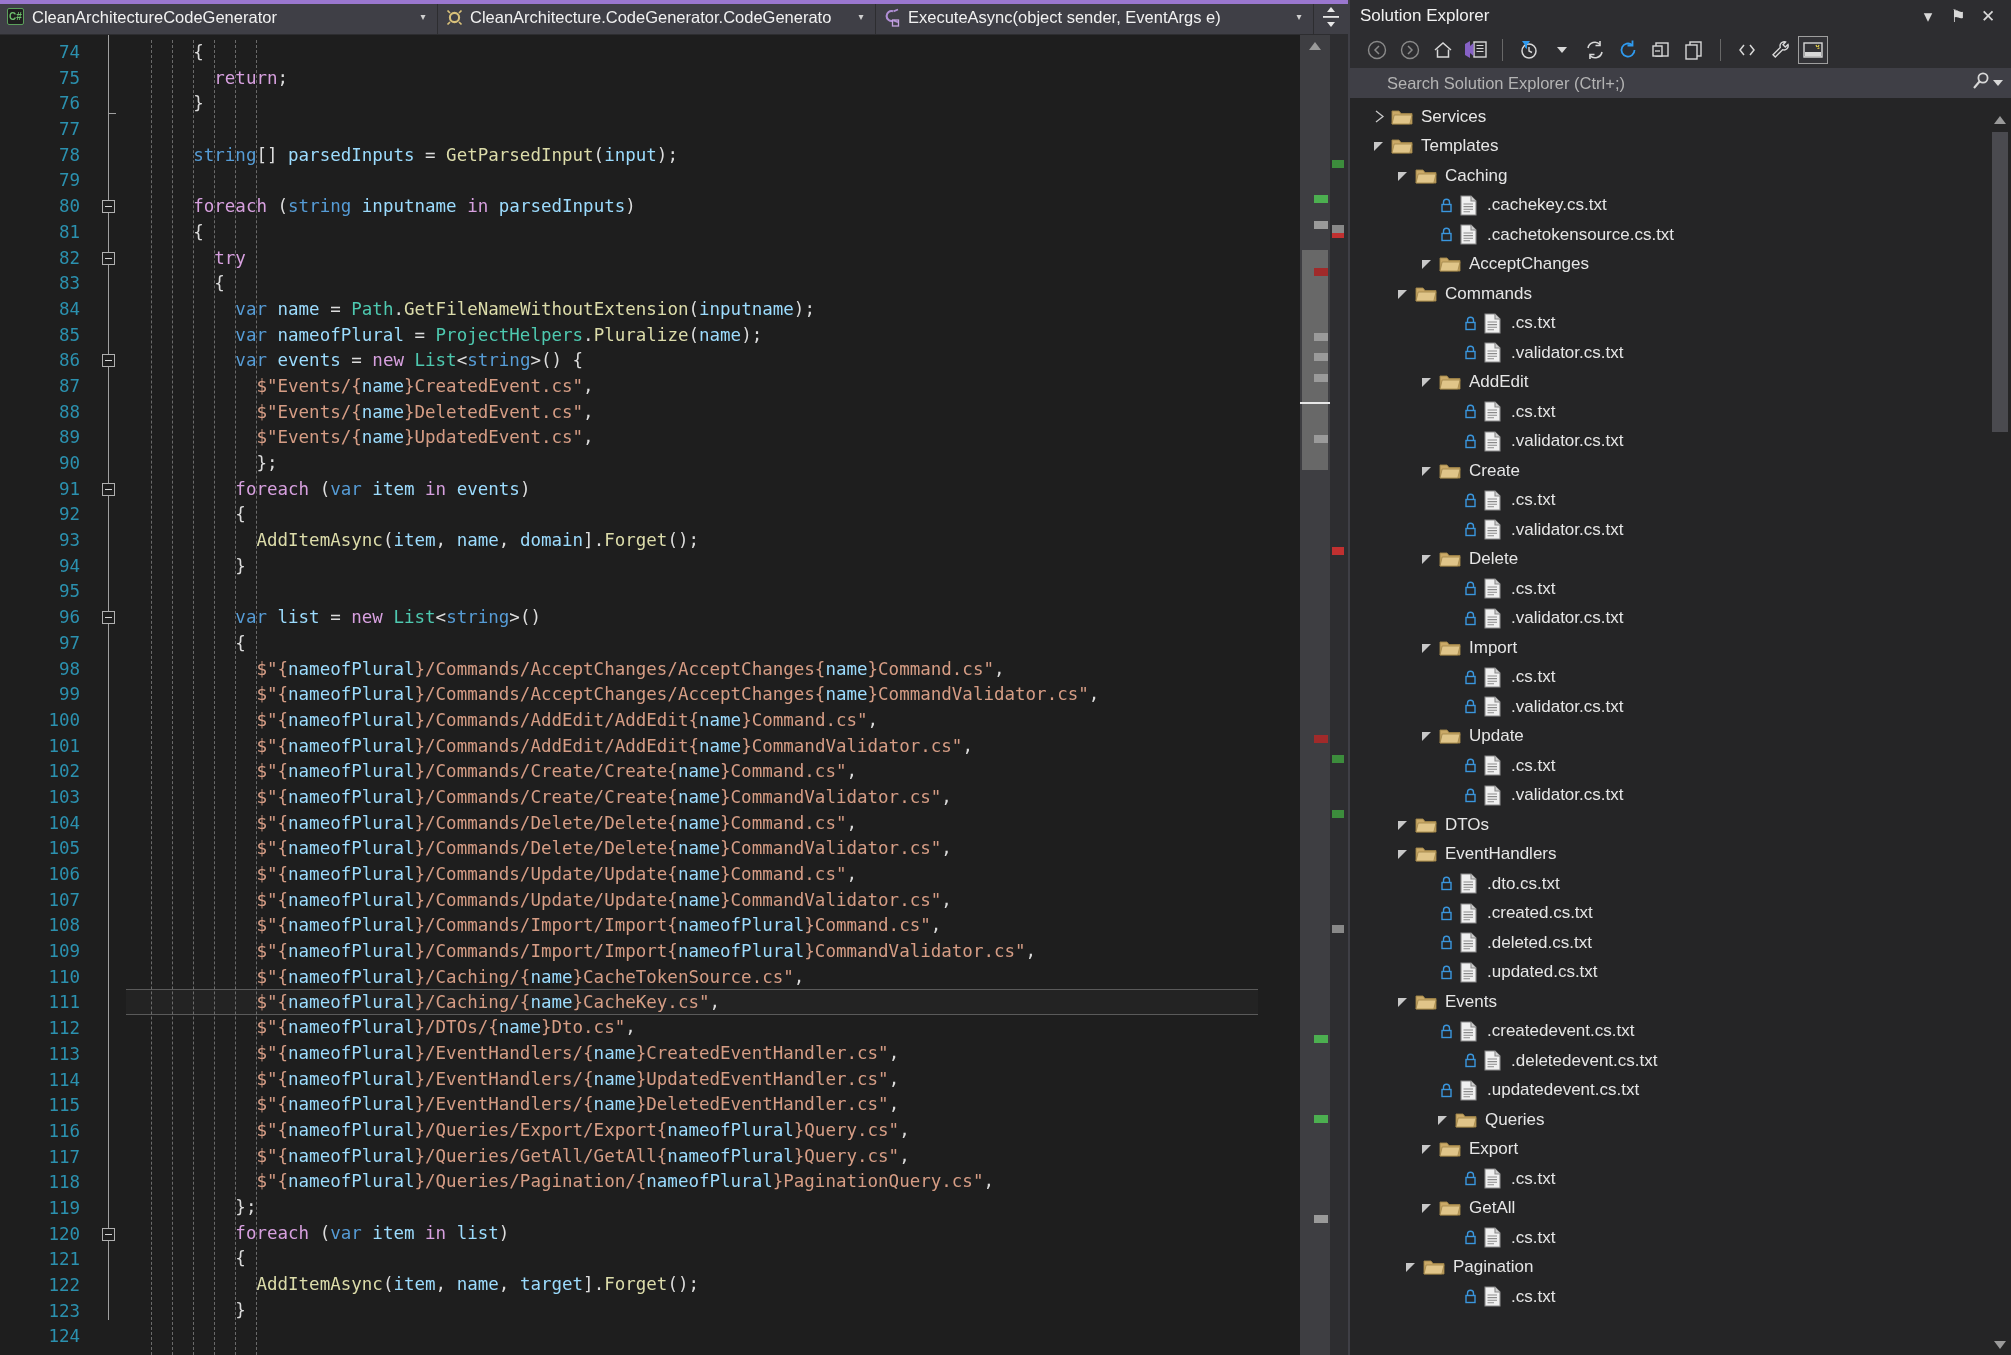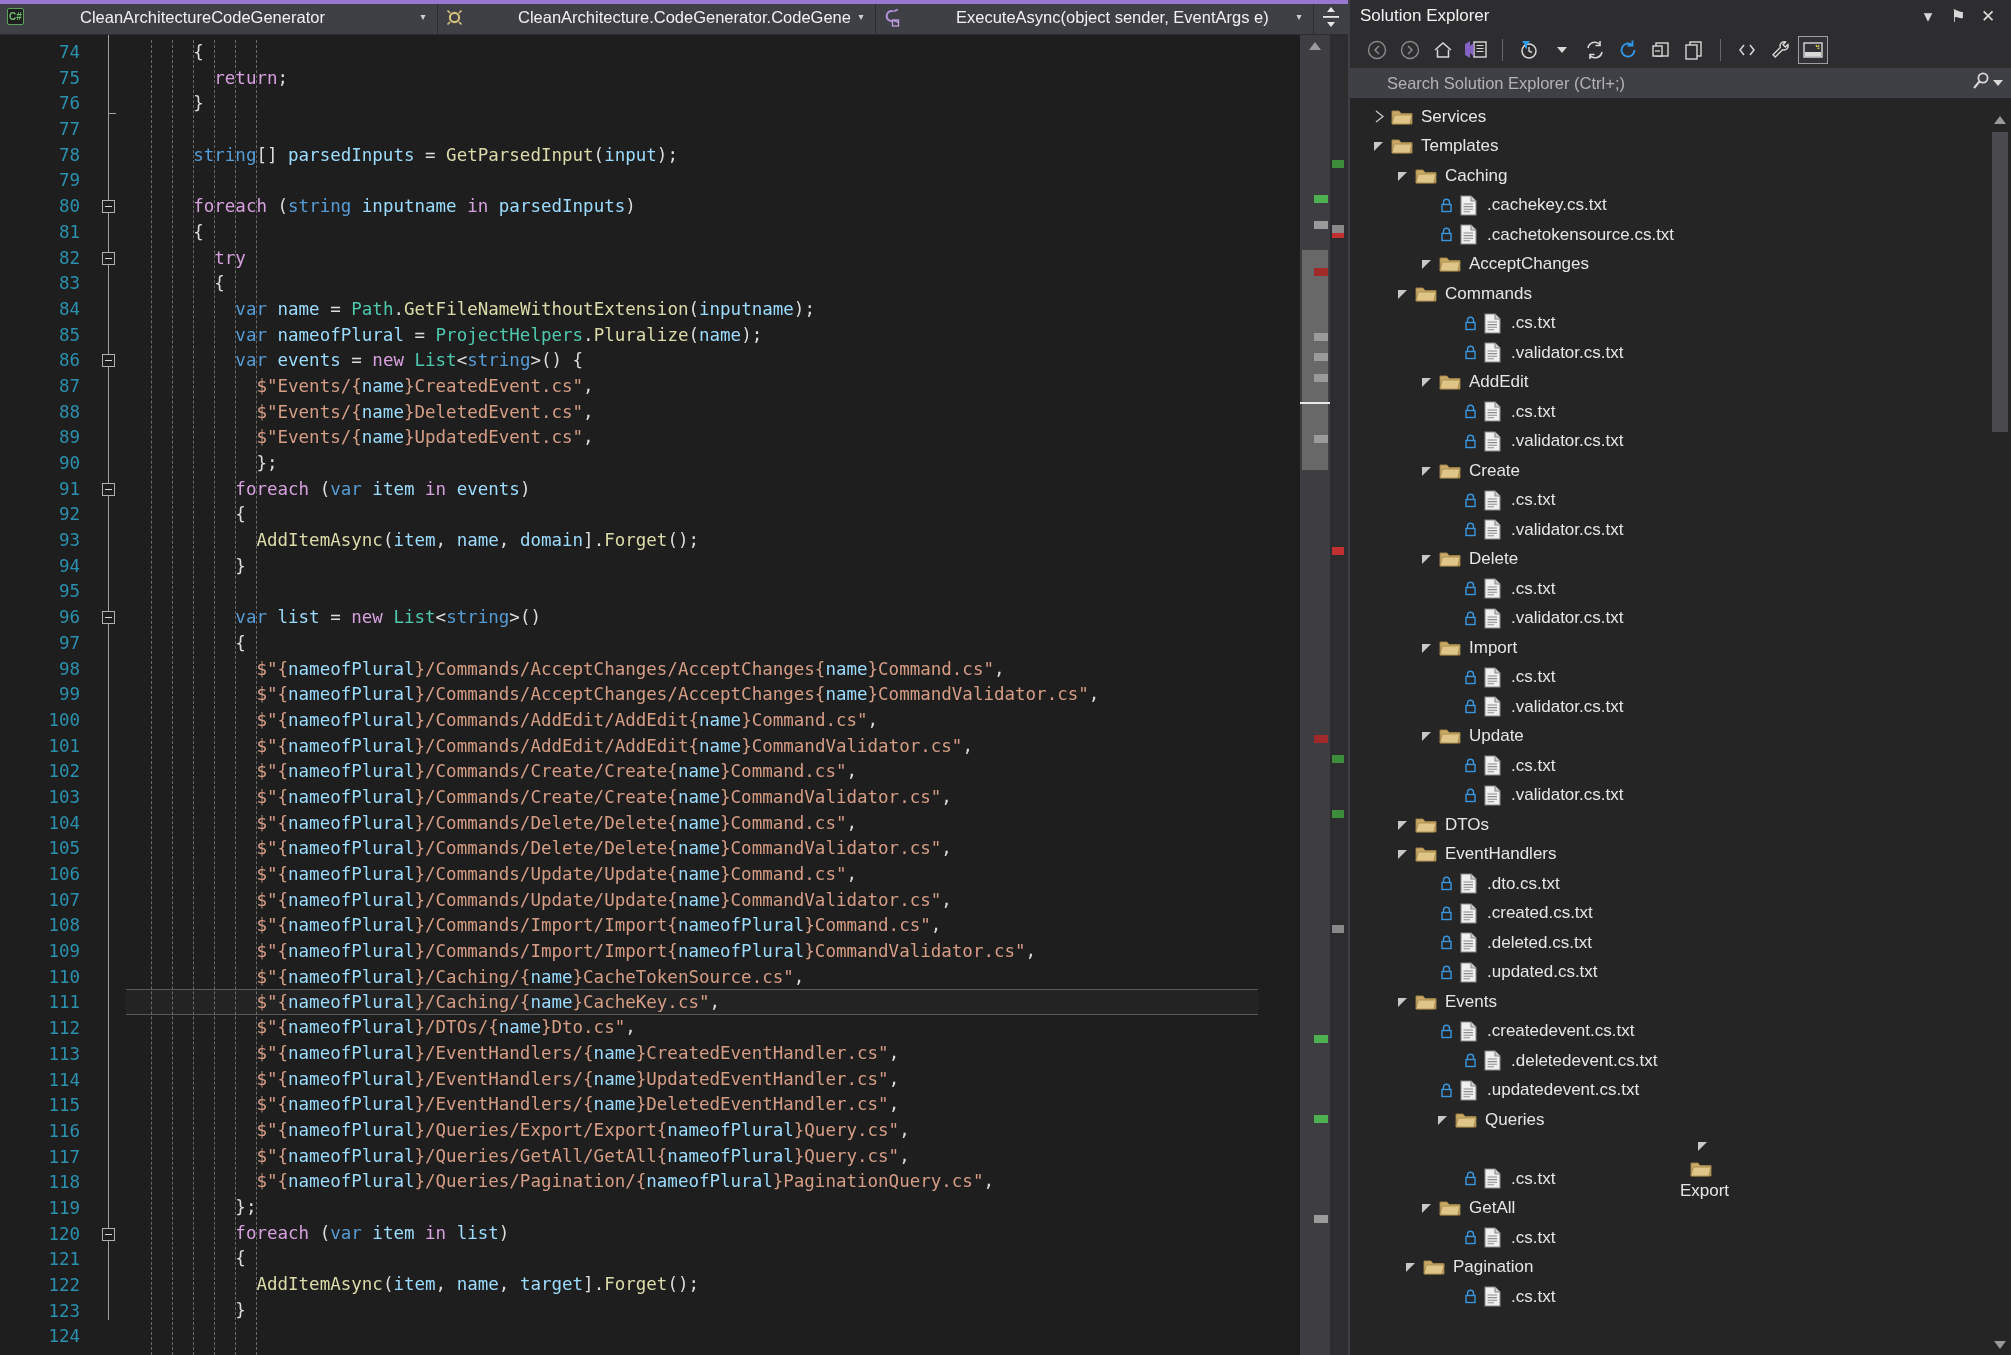--- a/index.html
+++ b/index.html
@@ -43,21 +43,20 @@
     position: relative;
     overflow: hidden;
     white-space: nowrap;
   }
   #nav-project { width: 438px; }
   #nav-type    { width: 438px; }
   #nav-member  { width: 438px; }
   .nav-combo .combo-text {
     flex: 1 1 auto; overflow: hidden; text-overflow: clip; white-space: nowrap;
     padding-left: 6px;
-    margin-left: 48px;
   }
   .nav-combo .combo-arrow {
     flex: 0 0 auto; width: 20px; text-align: center;
     color: #d0d0d0; font-size: 10px; line-height: 1;
   }
   .nav-icon { flex: 0 0 auto; width: 19px; height: 19px; position: relative; }
 
   
   .icon-csproj {
     border: 1.6px solid #5ca05c; border-radius: 2px;
@@ -1084,21 +1083,21 @@
             </span>
             <span class="tw-icon">
               <svg width="22" height="18" viewBox="0 0 22 18">
                 <path d="M1 3 H8 L10 5.5 H21 V16 H1 Z" fill="#c9a köz"></path>
                 <path d="M1 3 H8 L10 5.5 H21 V16 H1 Z" fill="#caa967" stroke="#9e8348" stroke-width="0.9"></path>
                 <path d="M3.2 7 H21 L18.8 16 H1 Z" fill="#e0c589" stroke="#9e8348" stroke-width="0.8"></path>
               </svg>
             </span>
             <span class="tw-label">Queries</span>
           </div>
-          <div class="tree-row" style="padding-left: 66px; flex-direction: column;">
+          <div class="tree-row" style="padding-left: 66px;">
             <span class="tw-expander">
               <svg width="12" height="12" viewBox="0 0 12 12">
                 <path d="M1 2 L10 2 L1 11 Z" fill="#c8c8c8"></path>
               </svg>
             </span>
             <span class="tw-icon">
               <svg width="22" height="18" viewBox="0 0 22 18">
                 <path d="M1 3 H8 L10 5.5 H21 V16 H1 Z" fill="#c9a köz"></path>
                 <path d="M1 3 H8 L10 5.5 H21 V16 H1 Z" fill="#caa967" stroke="#9e8348" stroke-width="0.9"></path>
                 <path d="M3.2 7 H21 L18.8 16 H1 Z" fill="#e0c589" stroke="#9e8348" stroke-width="0.8"></path>

